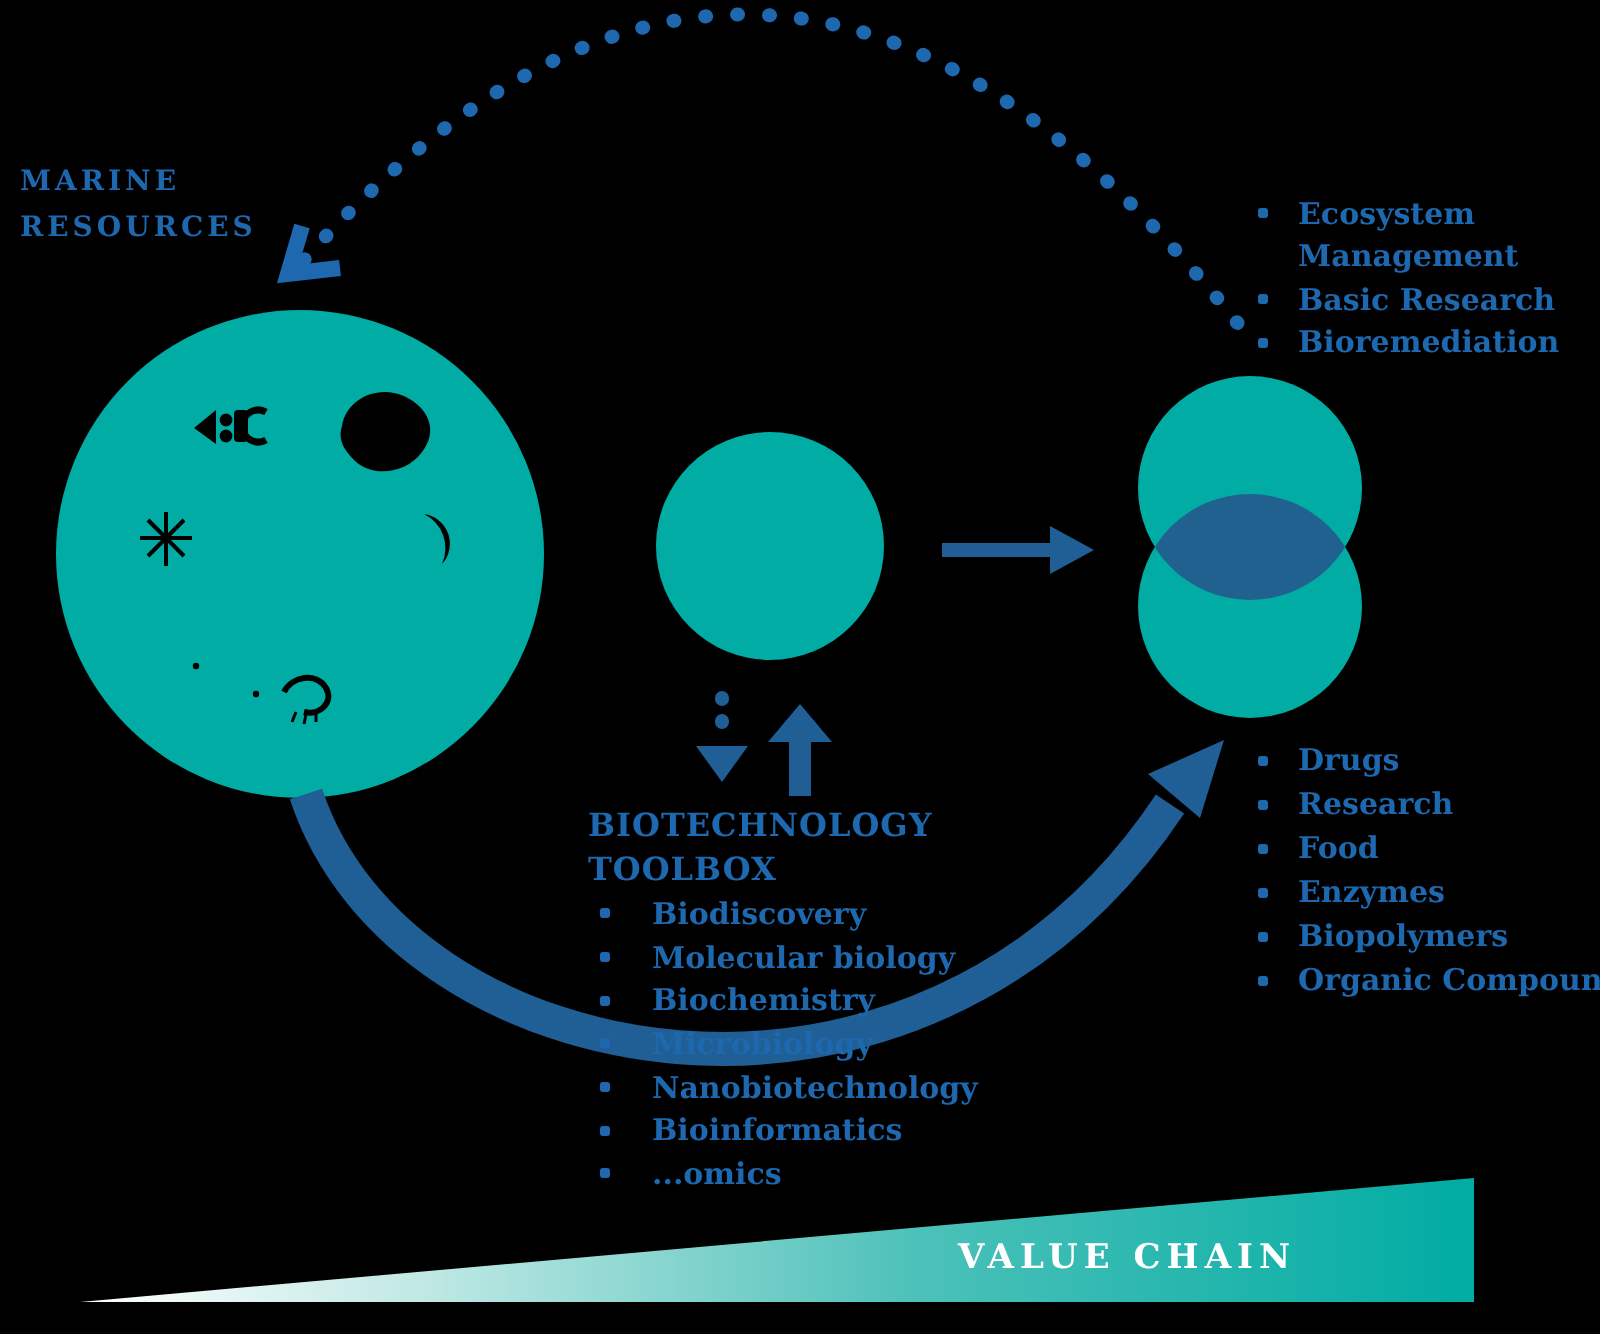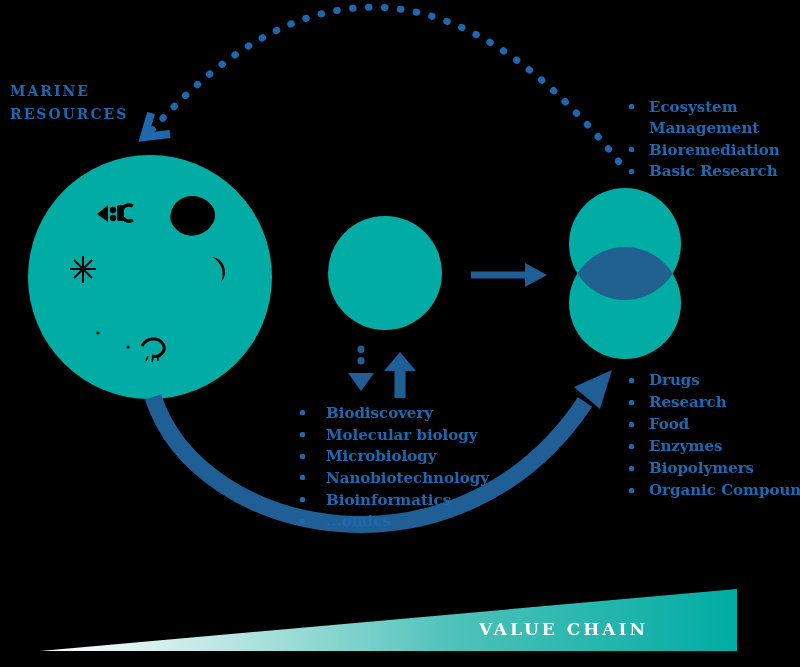--- a/index.html
+++ b/index.html
@@ -125,40 +125,48 @@
     <div class="li">
       <span class="bullet"></span>
       <span>Ecosystem</span>
     </div>
     <div class="li nobullet">
       <span class="bullet"></span>
       <span>Management</span>
     </div>
     <div class="li">
       <span class="bullet"></span>
+      <span>Basic Research</span>
+    </div>
+    <div class="li">
+      <span class="bullet"></span>
       <span>Bioremediation</span>
     </div>
-    <div class="li">
-      <span class="bullet"></span>
-      <span>Basic Research</span>
-    </div>
   </div>
 
   <div class="txt toolbox">
+    <div class="toolbox-title">
+      <div>BIOTECHNOLOGY</div>
+      <div>TOOLBOX</div>
+    </div>
     <div class="list">
       <div class="li">
         <span class="bullet"></span>
         <span>Biodiscovery</span>
       </div>
       <div class="li">
         <span class="bullet"></span>
         <span>Molecular biology</span>
       </div>
       <div class="li">
         <span class="bullet"></span>
+        <span>Biochemistry</span>
+      </div>
+      <div class="li">
+        <span class="bullet"></span>
         <span>Microbiology</span>
       </div>
       <div class="li">
         <span class="bullet"></span>
         <span>Nanobiotechnology</span>
       </div>
       <div class="li">
         <span class="bullet"></span>
         <span>Bioinformatics</span>
       </div>

